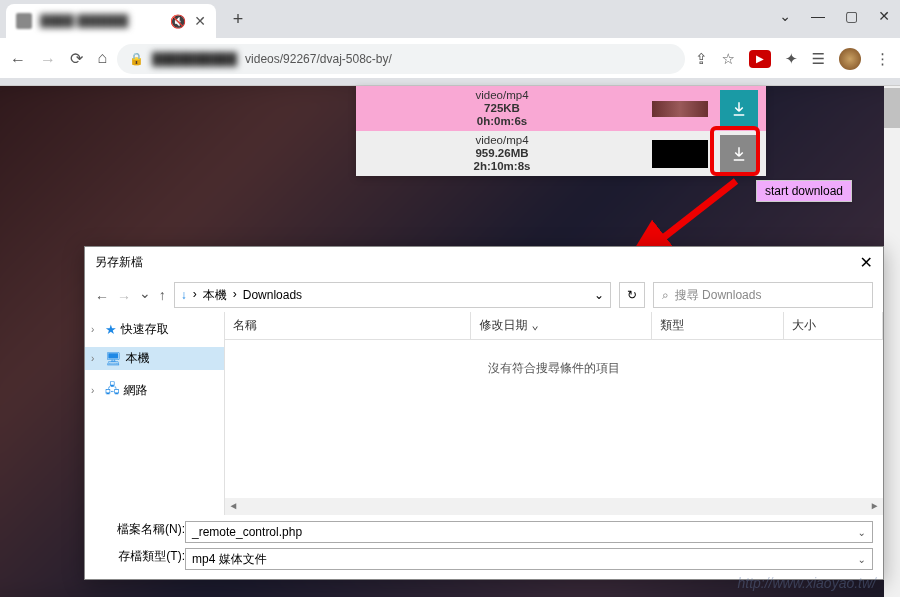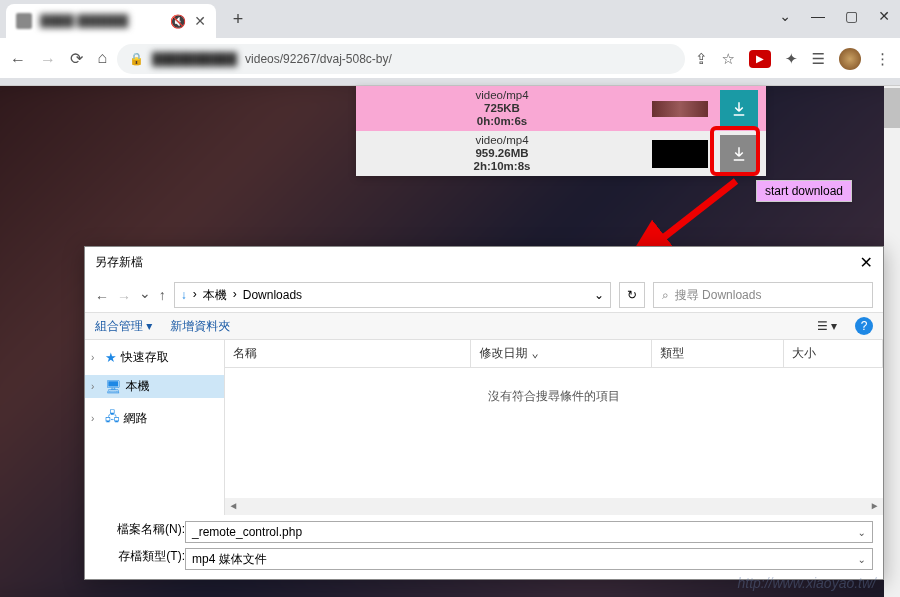--- a/index.html
+++ b/index.html
@@ -207,27 +207,20 @@
       <span>Downloads</span>
       <span style="flex:1"></span>
       <span>⌄</span>
     </div>
     <div class="dlg-refresh">↻</div>
     <div class="dlg-search">
       <span>⌕</span>
       <span>搜尋 Downloads</span>
     </div>
   </div>
-  <div class="dlg-toolbar">
-    <span>組合管理 ▾</span>
-    <span>新增資料夾</span>
-    <span class="spacer"></span>
-    <span class="view-btn">☰ ▾</span>
-    <span class="help-btn">?</span>
-  </div>
   <div class="dlg-body">
     <div class="dlg-tree">
       <div class="tree-item">
         <span class="exp">›</span>
         <span class="ic">★</span>
         <span>快速存取</span>
       </div>
       <div style="height:6px"></div>
       <div class="tree-item selected">
         <span class="exp">›</span>

